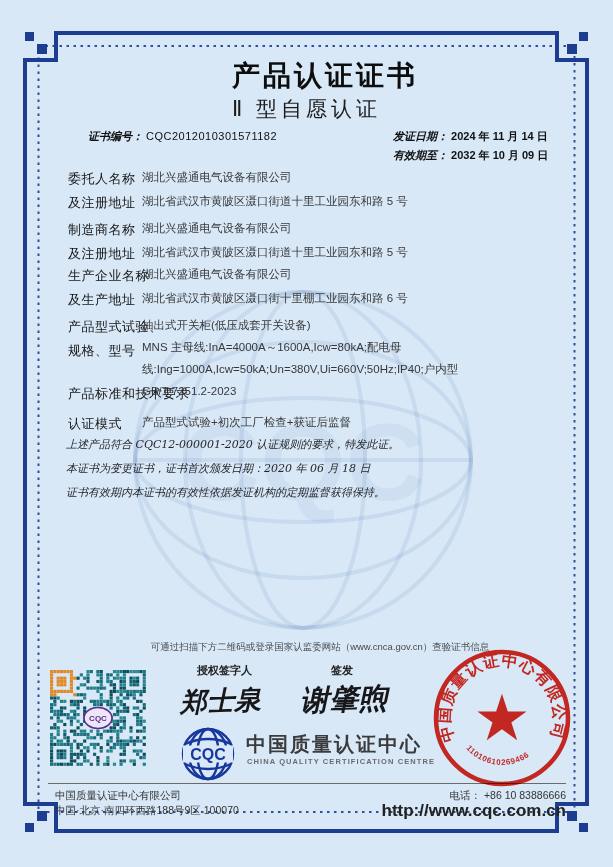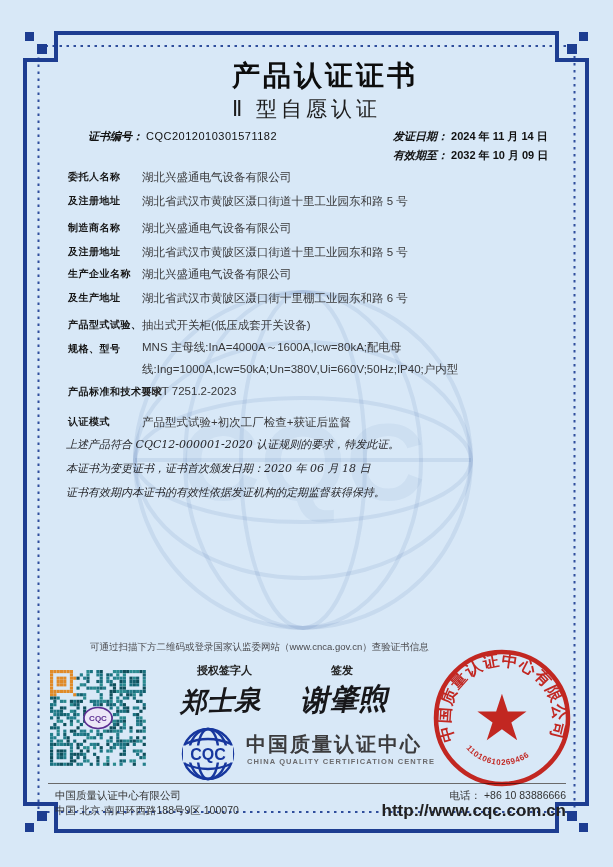--- a/index.html
+++ b/index.html
@@ -10,24 +10,24 @@
   .frame-svg{position:absolute;left:0;top:0;}
   .watermark-svg{position:absolute;left:0;top:0;pointer-events:none;}
   .title{left:0;right:0;top:57px;text-align:center;font-size:28px;font-weight:bold;color:#0d0d0d;letter-spacing:3px;padding-left:37px;}
   .subtitle{left:0;right:0;top:95px;text-align:center;font-size:21px;color:#1c1c1c;letter-spacing:4px;}
   .certno{left:88px;top:129px;font-size:11px;color:#111;}
   .certno .lab{font-family:"DejaVu Serif",serif;font-weight:bold;font-style:italic;}
   .certno .val{font-weight:normal;letter-spacing:.5px;}
   .dateblock{left:393px;top:127px;font-size:11px;color:#111;line-height:18px;}
   .dateblock .lab{font-family:"DejaVu Serif",serif;font-weight:bold;font-style:italic;margin-top:13px;}
   .dateblock .val{font-weight:bold;}
-  .flabel{left:68px;font-size:10px;font-weight:bold;color:#161616;letter-spacing:.5px;}
+  .flabel{left:68px;font-size:13px;font-weight:normal;color:#161616;letter-spacing:.5px;}
   .fvalue{left:142px;font-size:11.5px;color:#38383a;}
   .stmt{left:66px;font-size:11px;color:#26262a;font-family:"DejaVu Serif",serif;font-style:italic;}
-  .verify{left:90px;width:460px;top:641px;font-size:9.5px;color:#4a4a4e;}
+  .verify{left:90px;width:460px;top:641px;font-size:9.5px;color:#4a4a4e;text-align:center;}
   .qr-wrap{left:50px;top:670px;}
   .siglab{top:663px;font-size:11px;font-weight:bold;color:#222;}
   .signame{font-family:"DejaVu Serif",serif;font-style:italic;font-weight:bold;color:#17171a;transform:rotate(-2deg);}
   .logo-cn{left:246px;top:731px;font-size:20px;font-weight:bold;color:#3b3b3d;letter-spacing:2px;}
   .logo-en{left:247px;top:757px;font-size:7.5px;color:#6b6b6e;letter-spacing:1.1px;font-weight:bold;}
   .sep{left:48px;top:783px;width:518px;height:1px;background:#6a6a6a;}
   .footer-l{left:55px;top:788px;font-size:10.5px;color:#333;line-height:15px;}
   .footer-r{right:47px;top:788px;font-size:10.5px;color:#333;line-height:15px;text-align:right;}
   .footer-r .site{font-weight:bold;font-size:17px;color:#222;}
   .seal-svg{position:absolute;left:420px;top:640px;mix-blend-mode:multiply;opacity:.92;}

